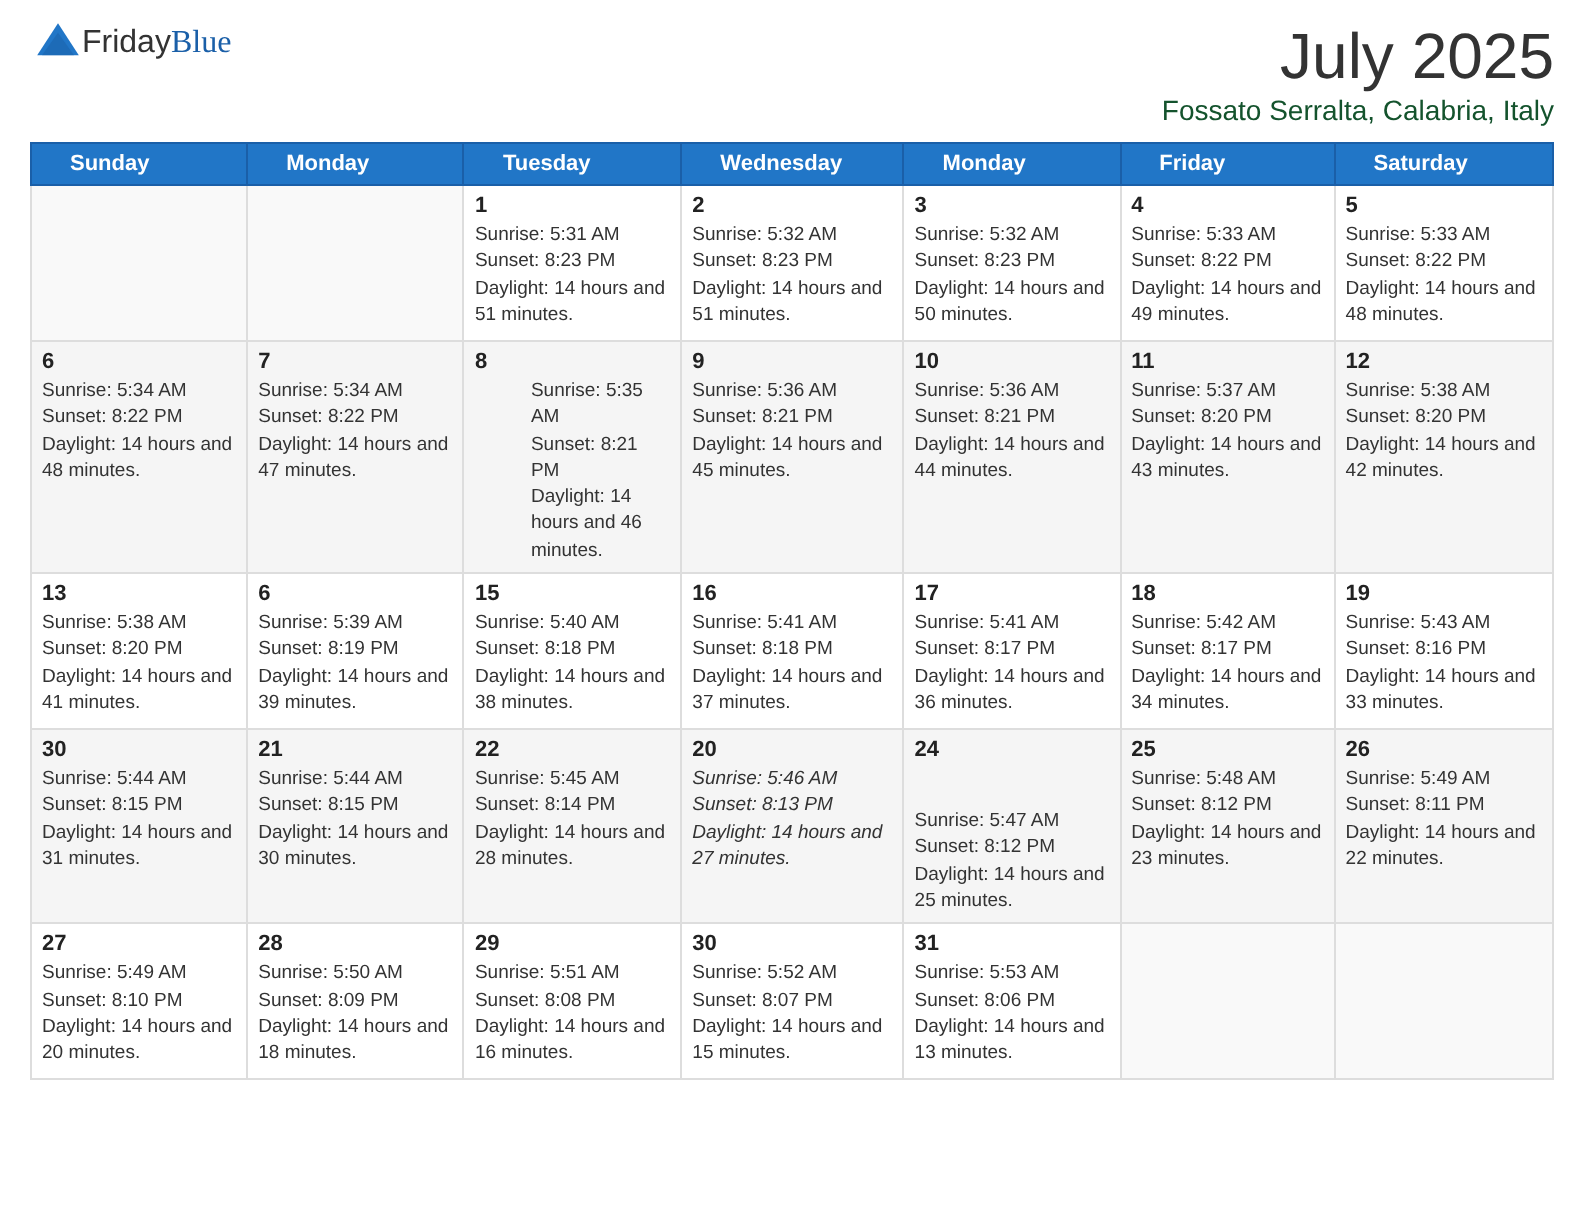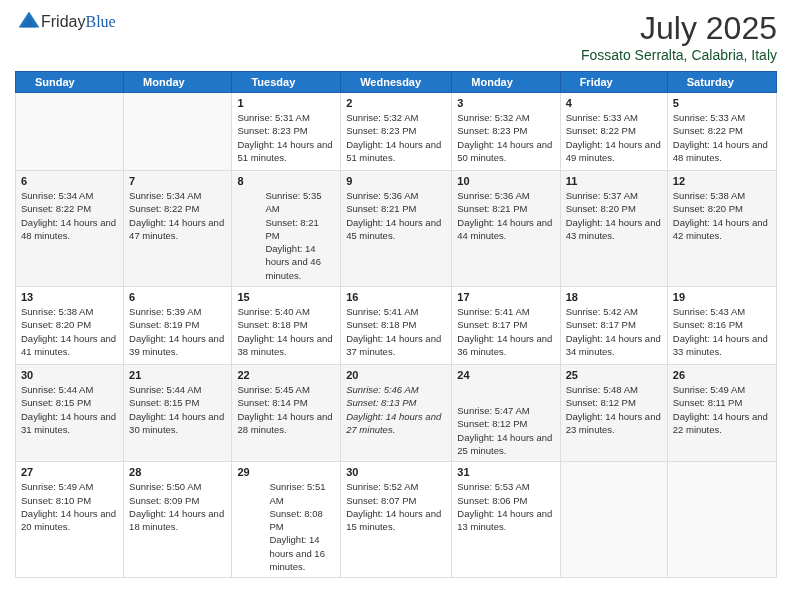--- a/index.html
+++ b/index.html
@@ -297,21 +297,21 @@
 Daylight: 14 hours and 20 minutes.</div>
           </td>
           <td>
             <span class="day-num">28</span>
             <div class="day-info" style="white-space: pre-line;">Sunrise: 5:50 AM
 Sunset: 8:09 PM
 Daylight: 14 hours and 18 minutes.</div>
           </td>
           <td>
             <span class="day-num">29</span>
-            <div class="day-info" style="white-space: pre-line; margin-left: 32px;">Sunrise: 5:51 AM
+            <div class="day-info" style="white-space: pre-line;">Sunrise: 5:51 AM
 Sunset: 8:08 PM
 Daylight: 14 hours and 16 minutes.</div>
           </td>
           <td>
             <span class="day-num">30</span>
             <div class="day-info" style="white-space: pre-line;">Sunrise: 5:52 AM
 Sunset: 8:07 PM
 Daylight: 14 hours and 15 minutes.</div>
           </td>
           <td>

